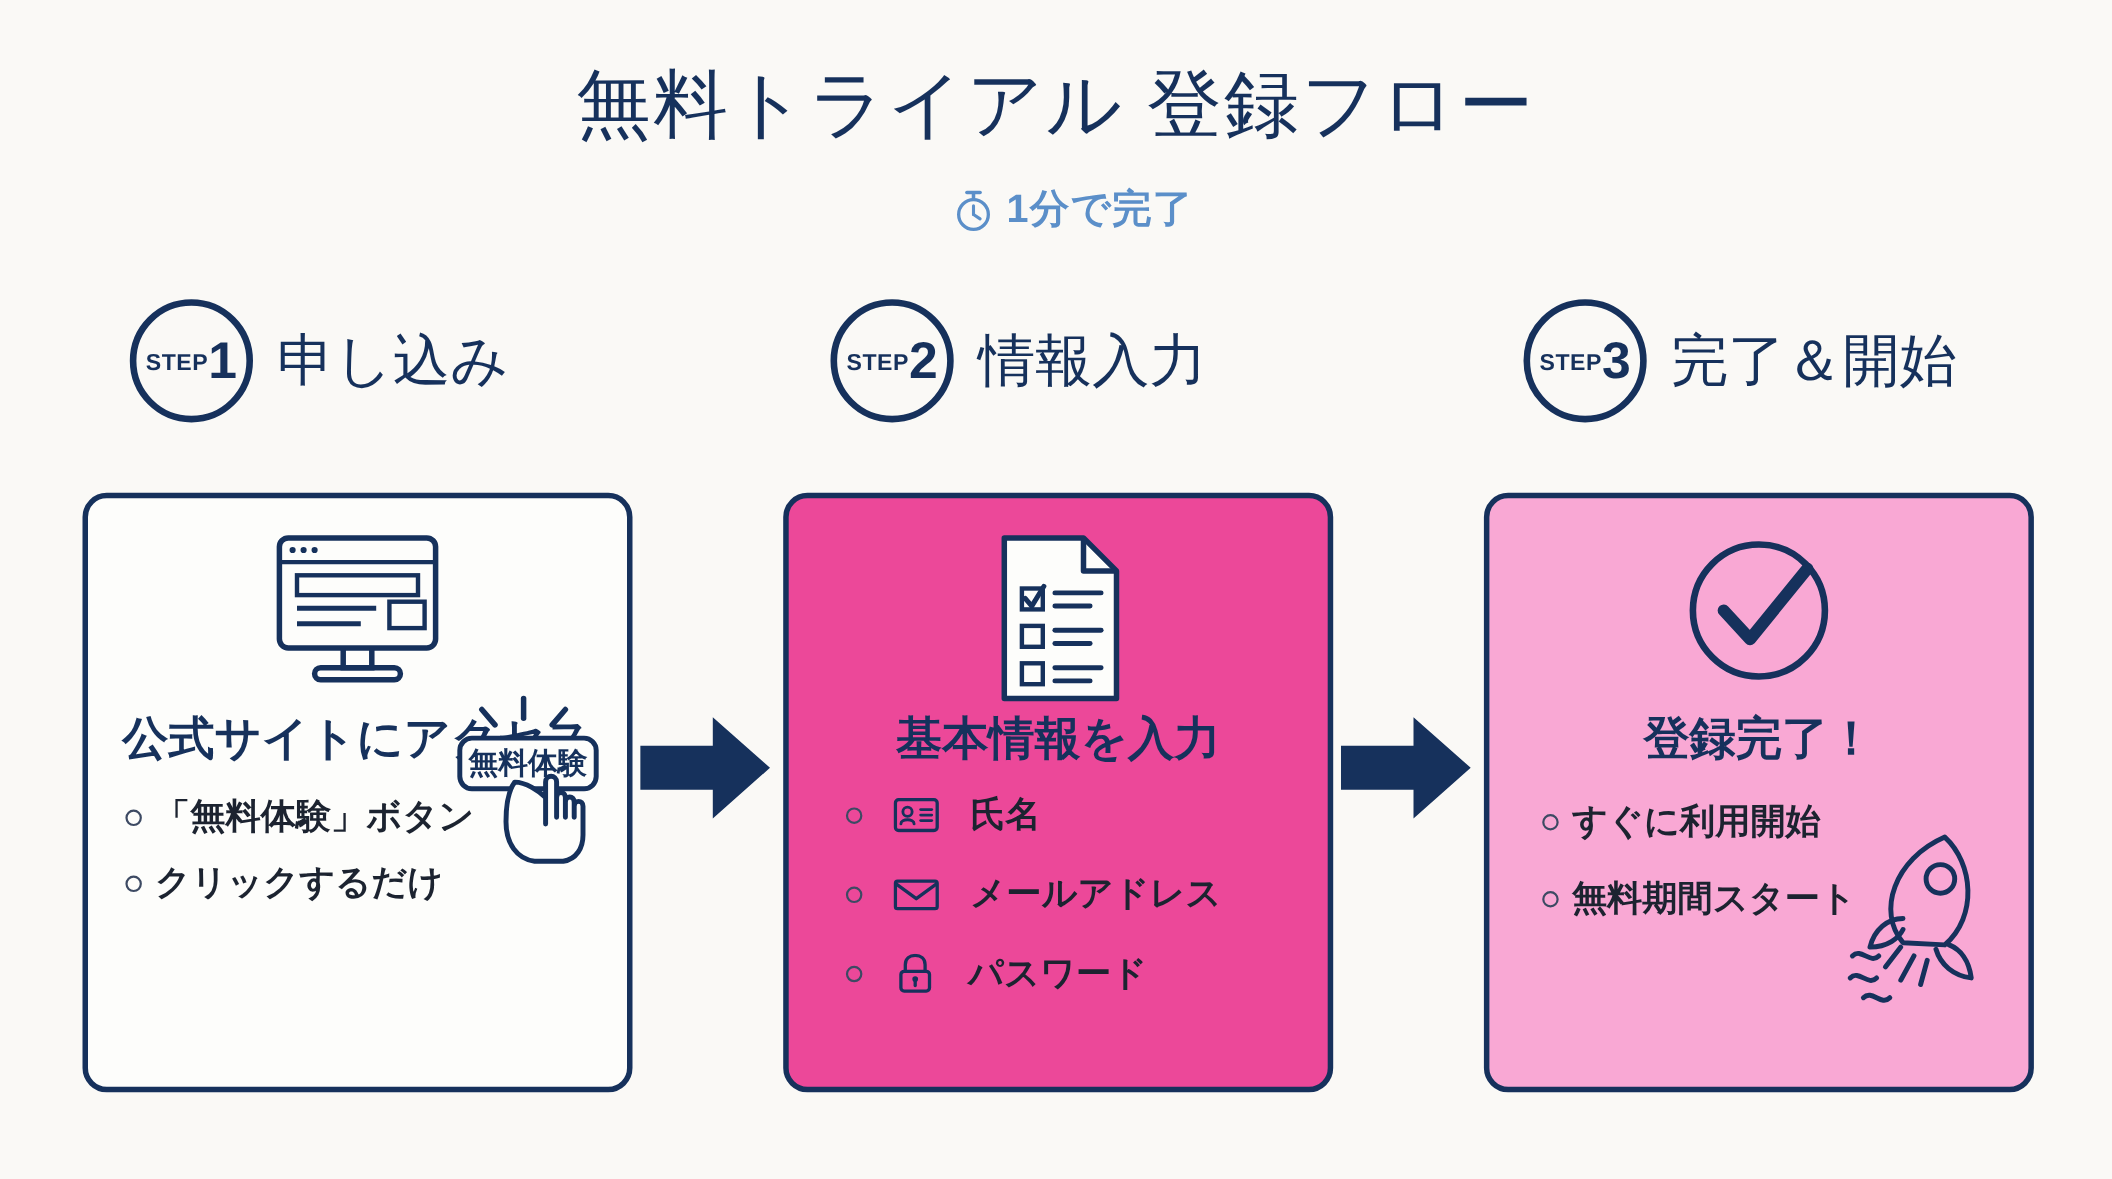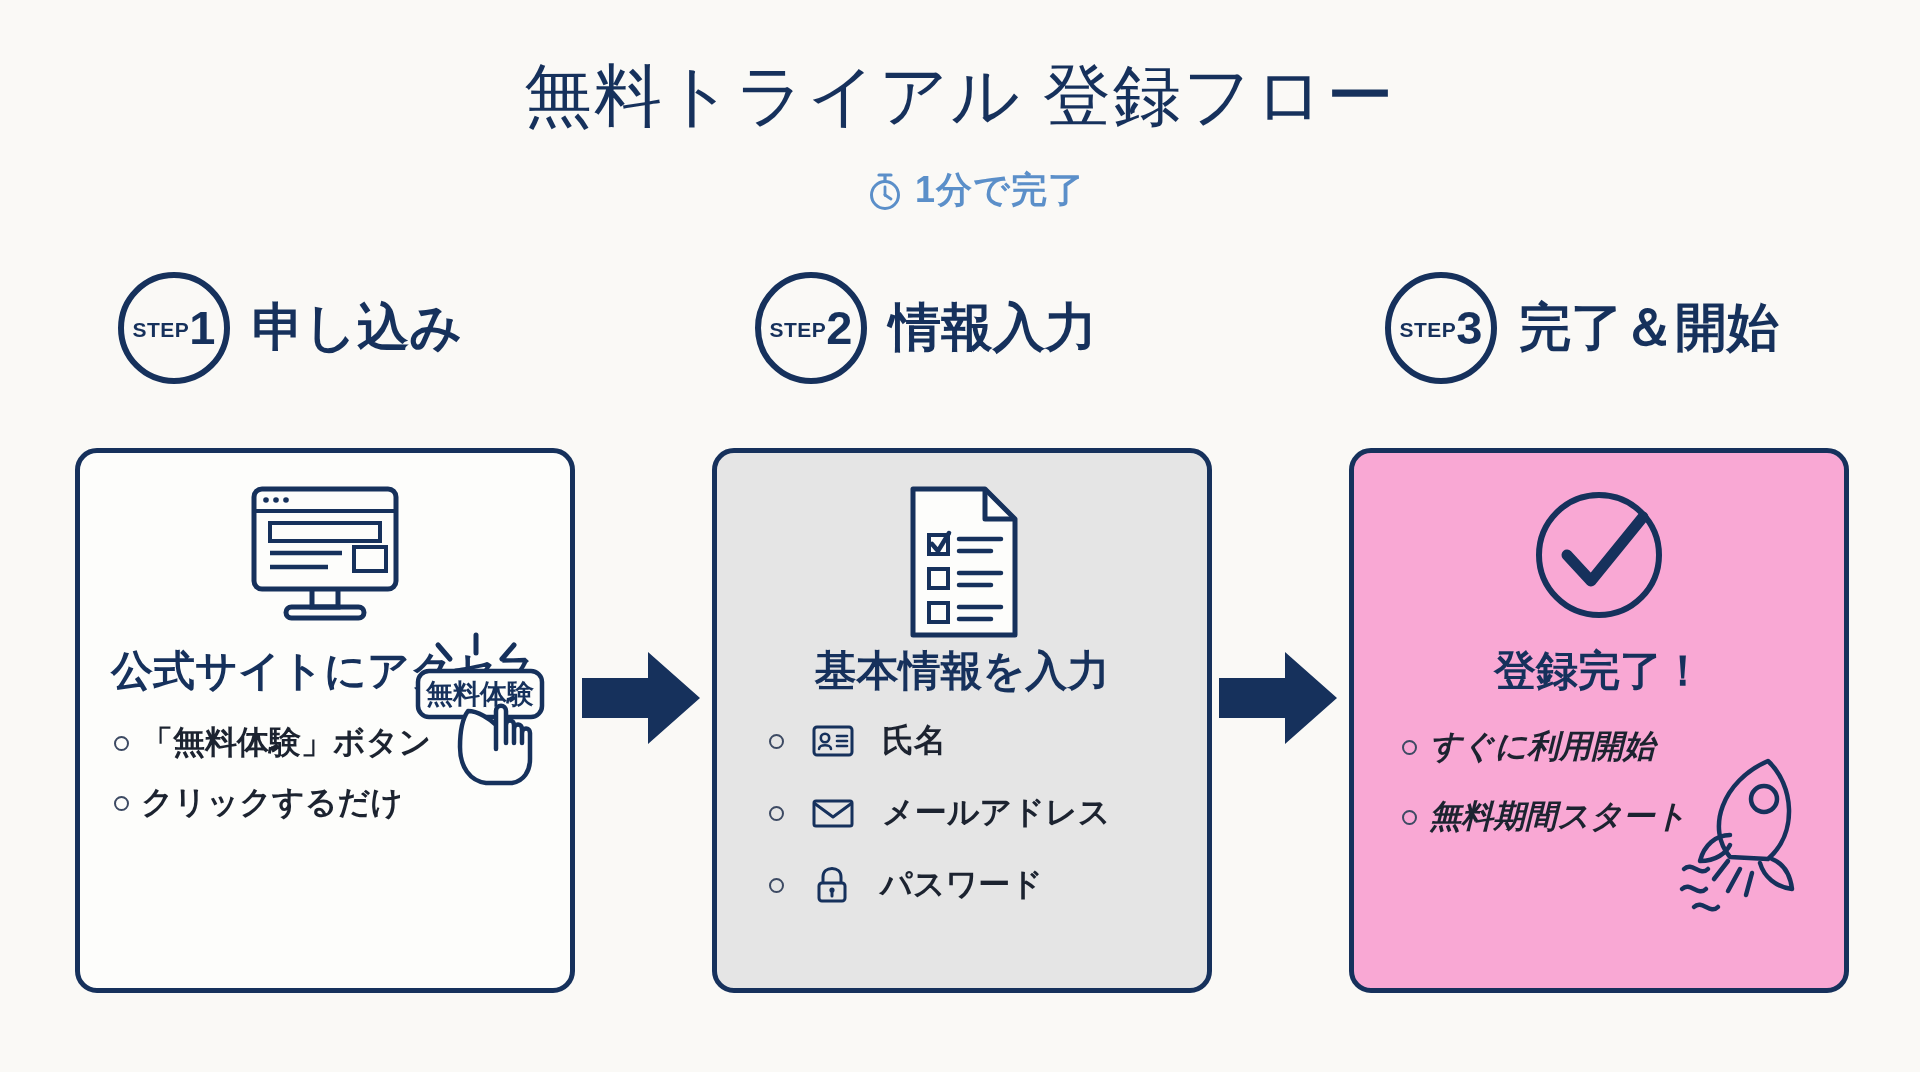--- a/index.html
+++ b/index.html
@@ -31,43 +31,43 @@
   .step-head.s1{left:118px;}
   .step-head.s2{left:755px;}
   .step-head.s3{left:1385px;}
   .badge{
     width:112px;height:112px;border:6px solid #16315c;border-radius:50%;
     background:#faf9f6;display:flex;flex-direction:row;align-items:center;
     justify-content:center;box-sizing:border-box;flex:none;
   }
   .badge .lbl{font-size:21px;font-weight:bold;letter-spacing:.5px;line-height:1;margin-top:2px;}
   .badge .num{font-size:47px;font-weight:bold;line-height:1;margin-top:-2px;}
-  .step-title{font-size:52px;font-weight:bold;color:#16315c;white-space:nowrap;}
+  .step-title{font-size:52px;font-weight:normal;color:#16315c;white-space:nowrap;}
 
   
   .card{
     position:absolute;top:448px;width:500px;height:545px;
     border:5px solid #16315c;border-radius:22px;box-sizing:border-box;
   }
   .card.c1{left:75px;background:#fdfdfb;}
-  .card.c2{left:712px;background:#e5e5e5;}
+  .card.c2{left:712px;background:#ec4899;}
   .card.c3{left:1349px;background:#f9a8d4;}
 
   .card-icon{position:absolute;top:30px;left:0;width:100%;display:flex;justify-content:center;}
   .card-h{
     position:absolute;top:190px;left:0;width:100%;text-align:center;
     font-size:42px;font-weight:bold;color:#16315c;white-space:nowrap;
   }
   .bullets{position:absolute;top:268px;left:34px;width:432px;}
   .bullet{display:flex;align-items:center;gap:12px;margin-bottom:16px;font-size:32px;font-weight:bold;color:#1c2330;white-space:nowrap;}
   .dot{width:15px;height:15px;border:2.4px solid #3d4a63;border-radius:50%;box-sizing:border-box;flex:none;}
   .bi{display:inline-flex;align-items:center;flex:none;}
   .c2 .bullets{top:266px;left:52px;}
   .c2 .bullet{margin-bottom:28px;gap:28px;}
-  .c3 .bullets{top:272px;left:48px;font-style:italic;}
+  .c3 .bullets{top:272px;left:48px;}
   .c3 .bullet{margin-bottom:26px;}
 
   
   .arrow{position:absolute;top:650px;}
   .arrow.a1{left:582px;}
   .arrow.a2{left:1219px;}
 </style>
 </head>
 <body>
 

